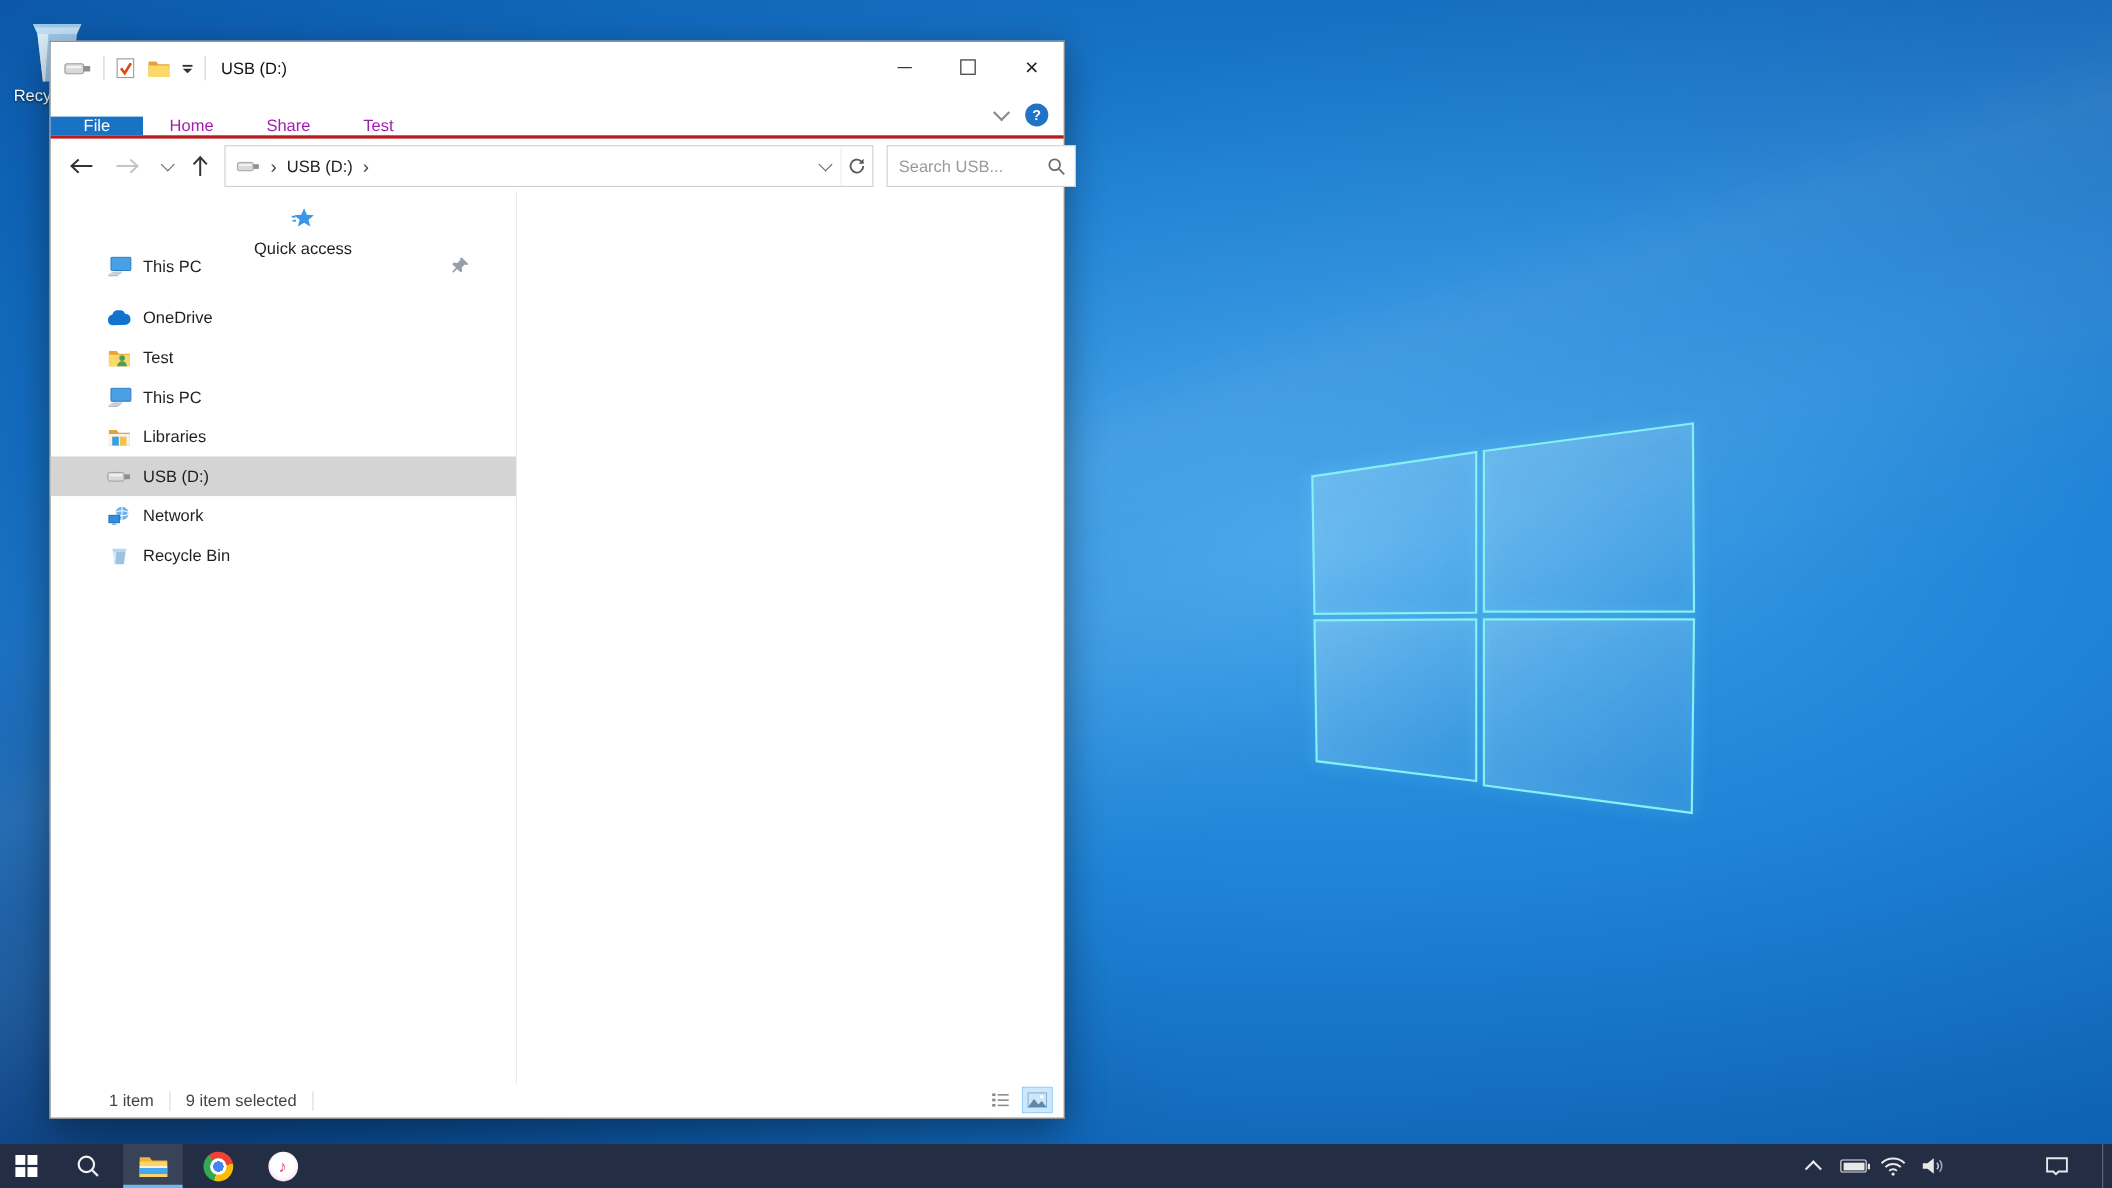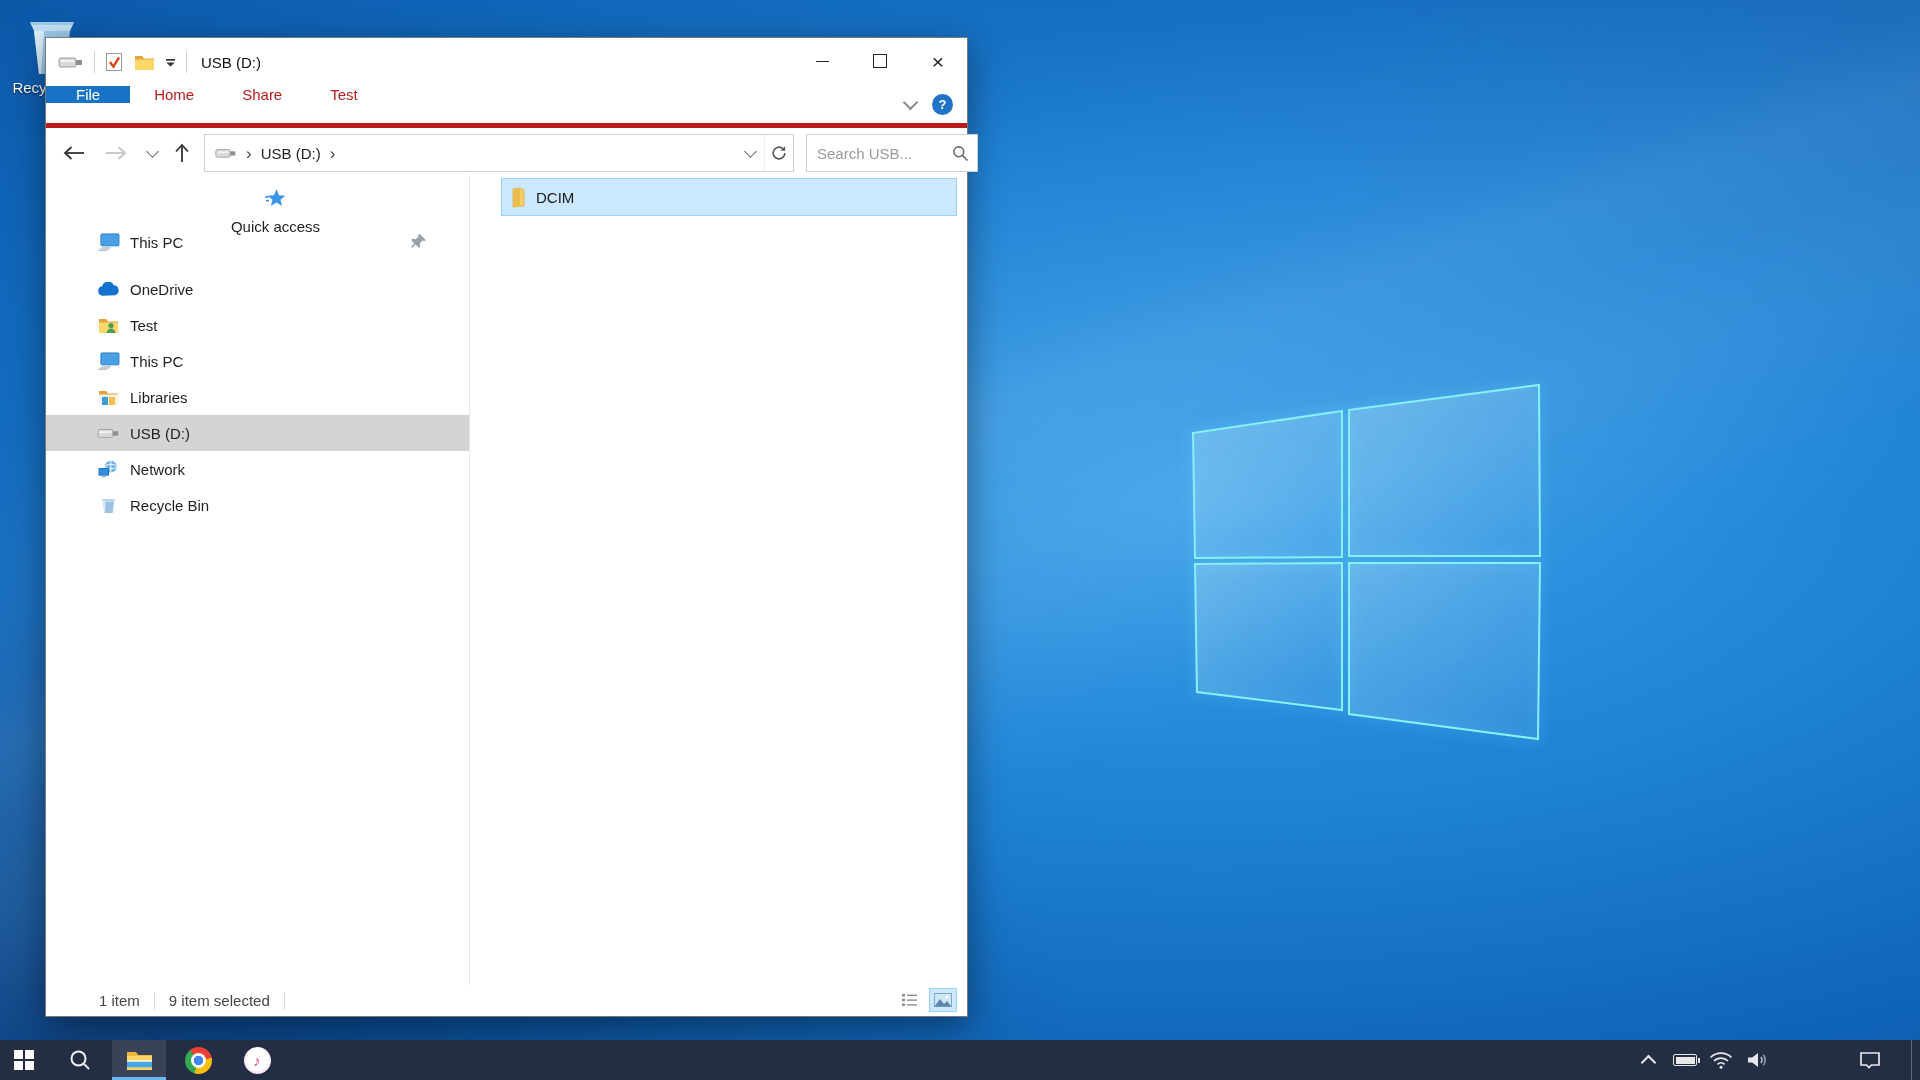--- a/index.html
+++ b/index.html
@@ -27,22 +27,22 @@
   .titlebar{position:relative;height:48px;display:flex;align-items:center;padding-left:12px;}
   .qat{display:flex;align-items:center;gap:10px;}
   .vsep{width:1px;height:22px;background:#d0d0d0;}
   .title{font-size:15px;color:#111;margin-left:14px;}
   .controls{position:absolute;right:0;top:0;display:flex;height:46px;}
   .ctl{width:58px;height:46px;display:flex;align-items:center;justify-content:center;color:#222;}
   .ctl .minline{width:13px;height:1px;background:#222;}
   .ctl .maxbox{width:12px;height:12px;border:1px solid #222;}
   .ctl.close{font-size:21px;font-weight:400;line-height:1;}
 
-  .tabs{position:relative;height:37px;border-bottom:5px solid #b91c1c;display:flex;align-items:flex-start;}
-  .tab{font-size:15px;color:#b91c1c;display:flex;align-items:center;padding:0 24px;}
+  .tabs{position:relative;height:37px;border-bottom:3px solid #b91c1c;display:flex;align-items:flex-end;}
+  .tab{font-size:15px;color:#a21caf;display:flex;align-items:center;padding:0 24px;}
   .tab.file{background:#1973c5;color:#fff;padding:0 30px;}
   .ribbon-right{position:absolute;right:14px;top:0;height:37px;display:flex;align-items:center;gap:16px;}
   .chev{width:9px;height:9px;border-right:2px solid #8a8a8a;border-bottom:2px solid #8a8a8a;transform:rotate(45deg);margin-top:-4px;}
   .helpc{width:21px;height:21px;border-radius:50%;background:#2173c8;color:#fff;font-size:13px;font-weight:bold;
     display:flex;align-items:center;justify-content:center;}
 
   .navbar{position:relative;height:50px;}
   .navbtn{position:absolute;top:11px;width:28px;height:28px;display:flex;align-items:center;justify-content:center;}
   .smallchev{width:8px;height:8px;border-right:1.6px solid #666;border-bottom:1.6px solid #666;transform:rotate(45deg);margin-top:-3px;}
   .addrbar{position:absolute;left:158px;top:6px;width:590px;height:38px;border:1px solid #cfcfcf;background:#fff;
@@ -337,29 +337,20 @@
             <svg width="15" height="18" viewBox="0 0 16 19">
               <polygon points="1,3 15,3 14,6 2,6" fill="#b9d6ec"></polygon>
               <polygon points="2,6 14,6 12.5,18 3.5,18" fill="#9cc3e4"></polygon>
               <polygon points="2,6 5,6 4.3,18 3.5,18" fill="#d7e9f7"></polygon>
             </svg>
           </span>
           <span>Recycle Bin</span>
         </div>
       </div>
 
-      <div class="content">
-        <div class="fitem">
-          <svg width="15" height="21" viewBox="0 0 15 21">
-            <polygon points="2,2 9,1 13,3.5 13,19 2,20" fill="#f3cf68" stroke="#d9a93f" stroke-width="0.8"></polygon>
-            <polygon points="2,2 9,1 9,19.4 2,20" fill="#e9bd4e"></polygon>
-          </svg>
-          <span class="fname">DCIM</span>
-        </div>
-      </div>
     </div>
 
     <div class="statusbar">
       <span>1 item</span>
       <div class="ssep"></div>
       <span>9 item selected</span>
       <div class="ssep"></div>
       <div class="viewbtns">
         <div class="vbtn">
           <svg width="17" height="14" viewBox="0 0 17 14">

